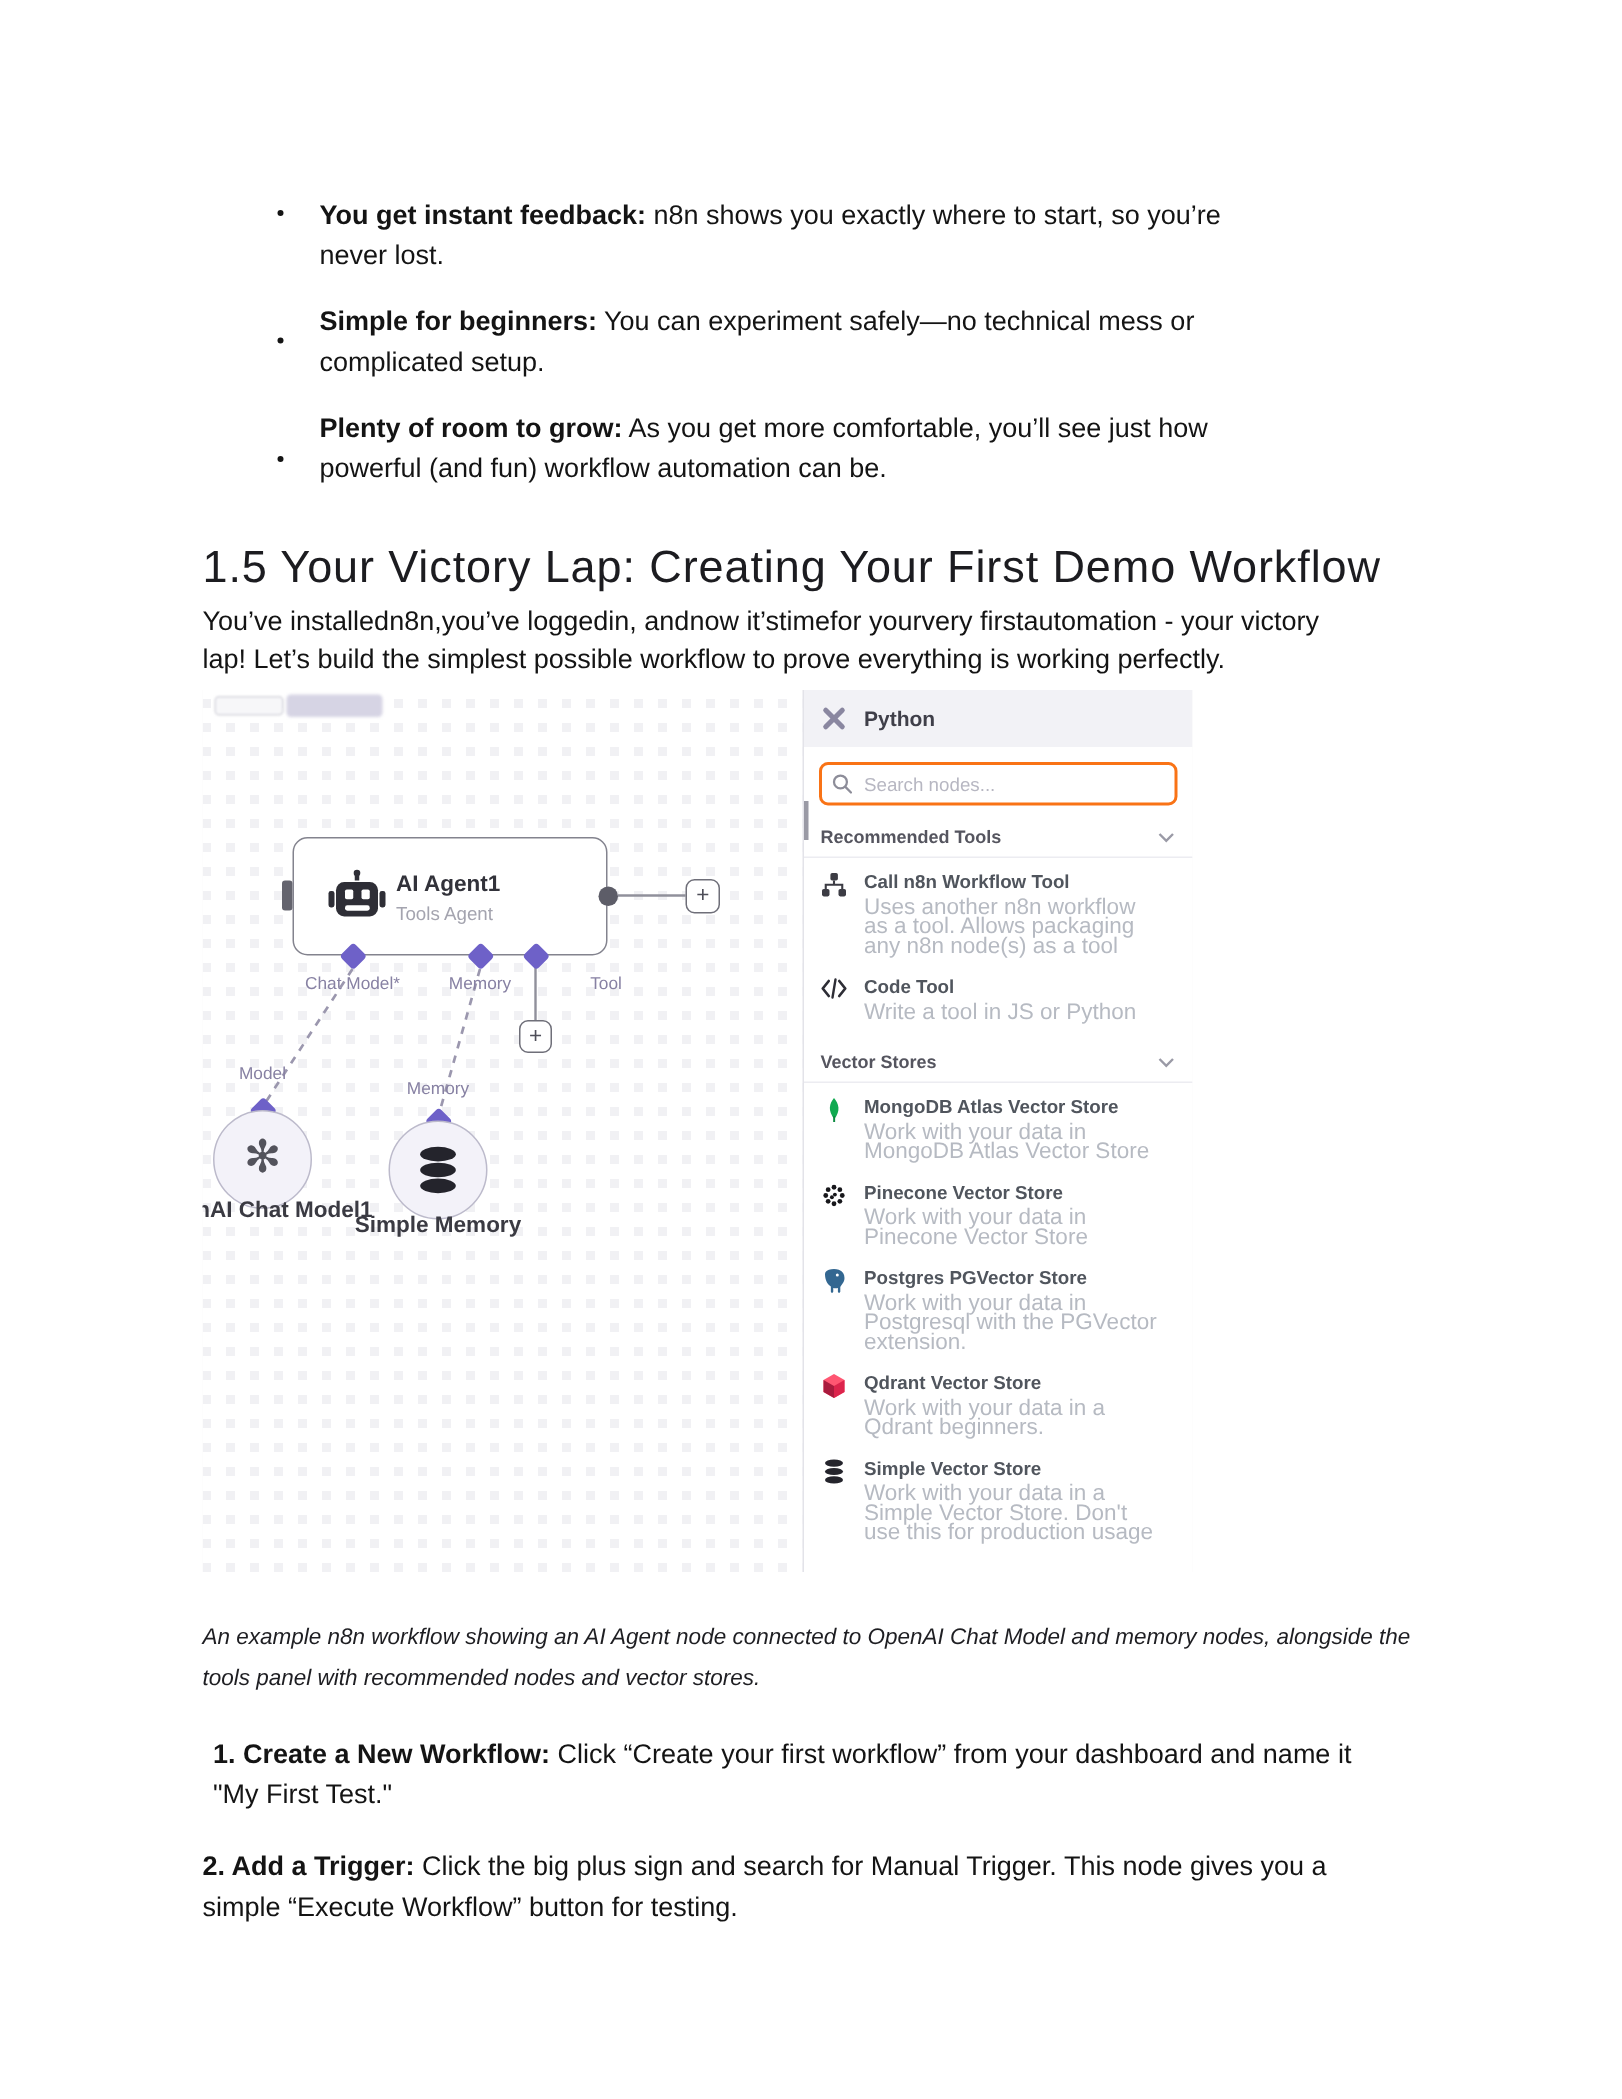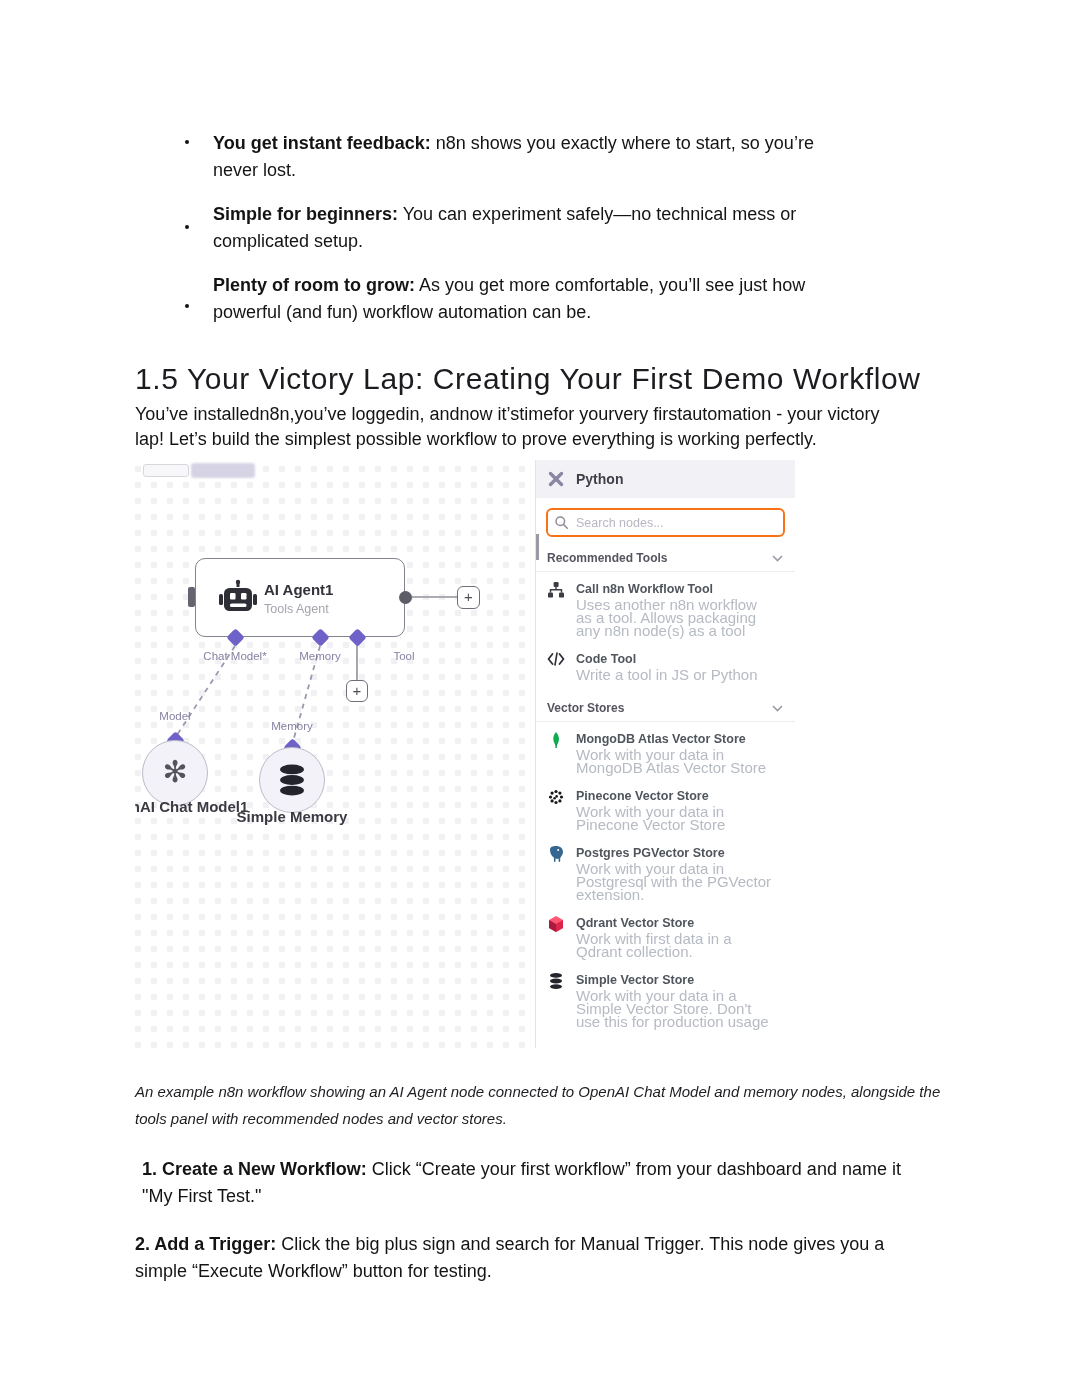--- a/index.html
+++ b/index.html
@@ -273,21 +273,21 @@
 
         <div class="p-item">
           <span class="ic">
             <svg width="18" height="18" viewBox="0 0 18 18">
               <polygon points="9,1 16,5 16,13 9,17 2,13 2,5" fill="#ff5672"></polygon>
               <polygon points="9,9 16,5 16,13 9,17" fill="#dc244c"></polygon>
               <polygon points="9,9 9,17 2,13 2,5" fill="#a91b3d"></polygon>
             </svg>
           </span>
           <span><span class="tt">Qdrant Vector Store</span>
-          <span class="dd" style="display:block">Work with first data in a Qdrant collection.</span></span>
+          <span class="dd" style="display:block">Work with your data in a Qdrant beginners.</span></span>
         </div>
 
         <div class="p-item">
           <span class="ic">
             <svg width="18" height="18" viewBox="0 0 18 18">
               <ellipse cx="9" cy="3.4" rx="6" ry="2.4" fill="#24242c"></ellipse>
               <ellipse cx="9" cy="9" rx="6" ry="2.4" fill="#24242c"></ellipse>
               <ellipse cx="9" cy="14.6" rx="6" ry="2.4" fill="#24242c"></ellipse>
             </svg>
           </span>

